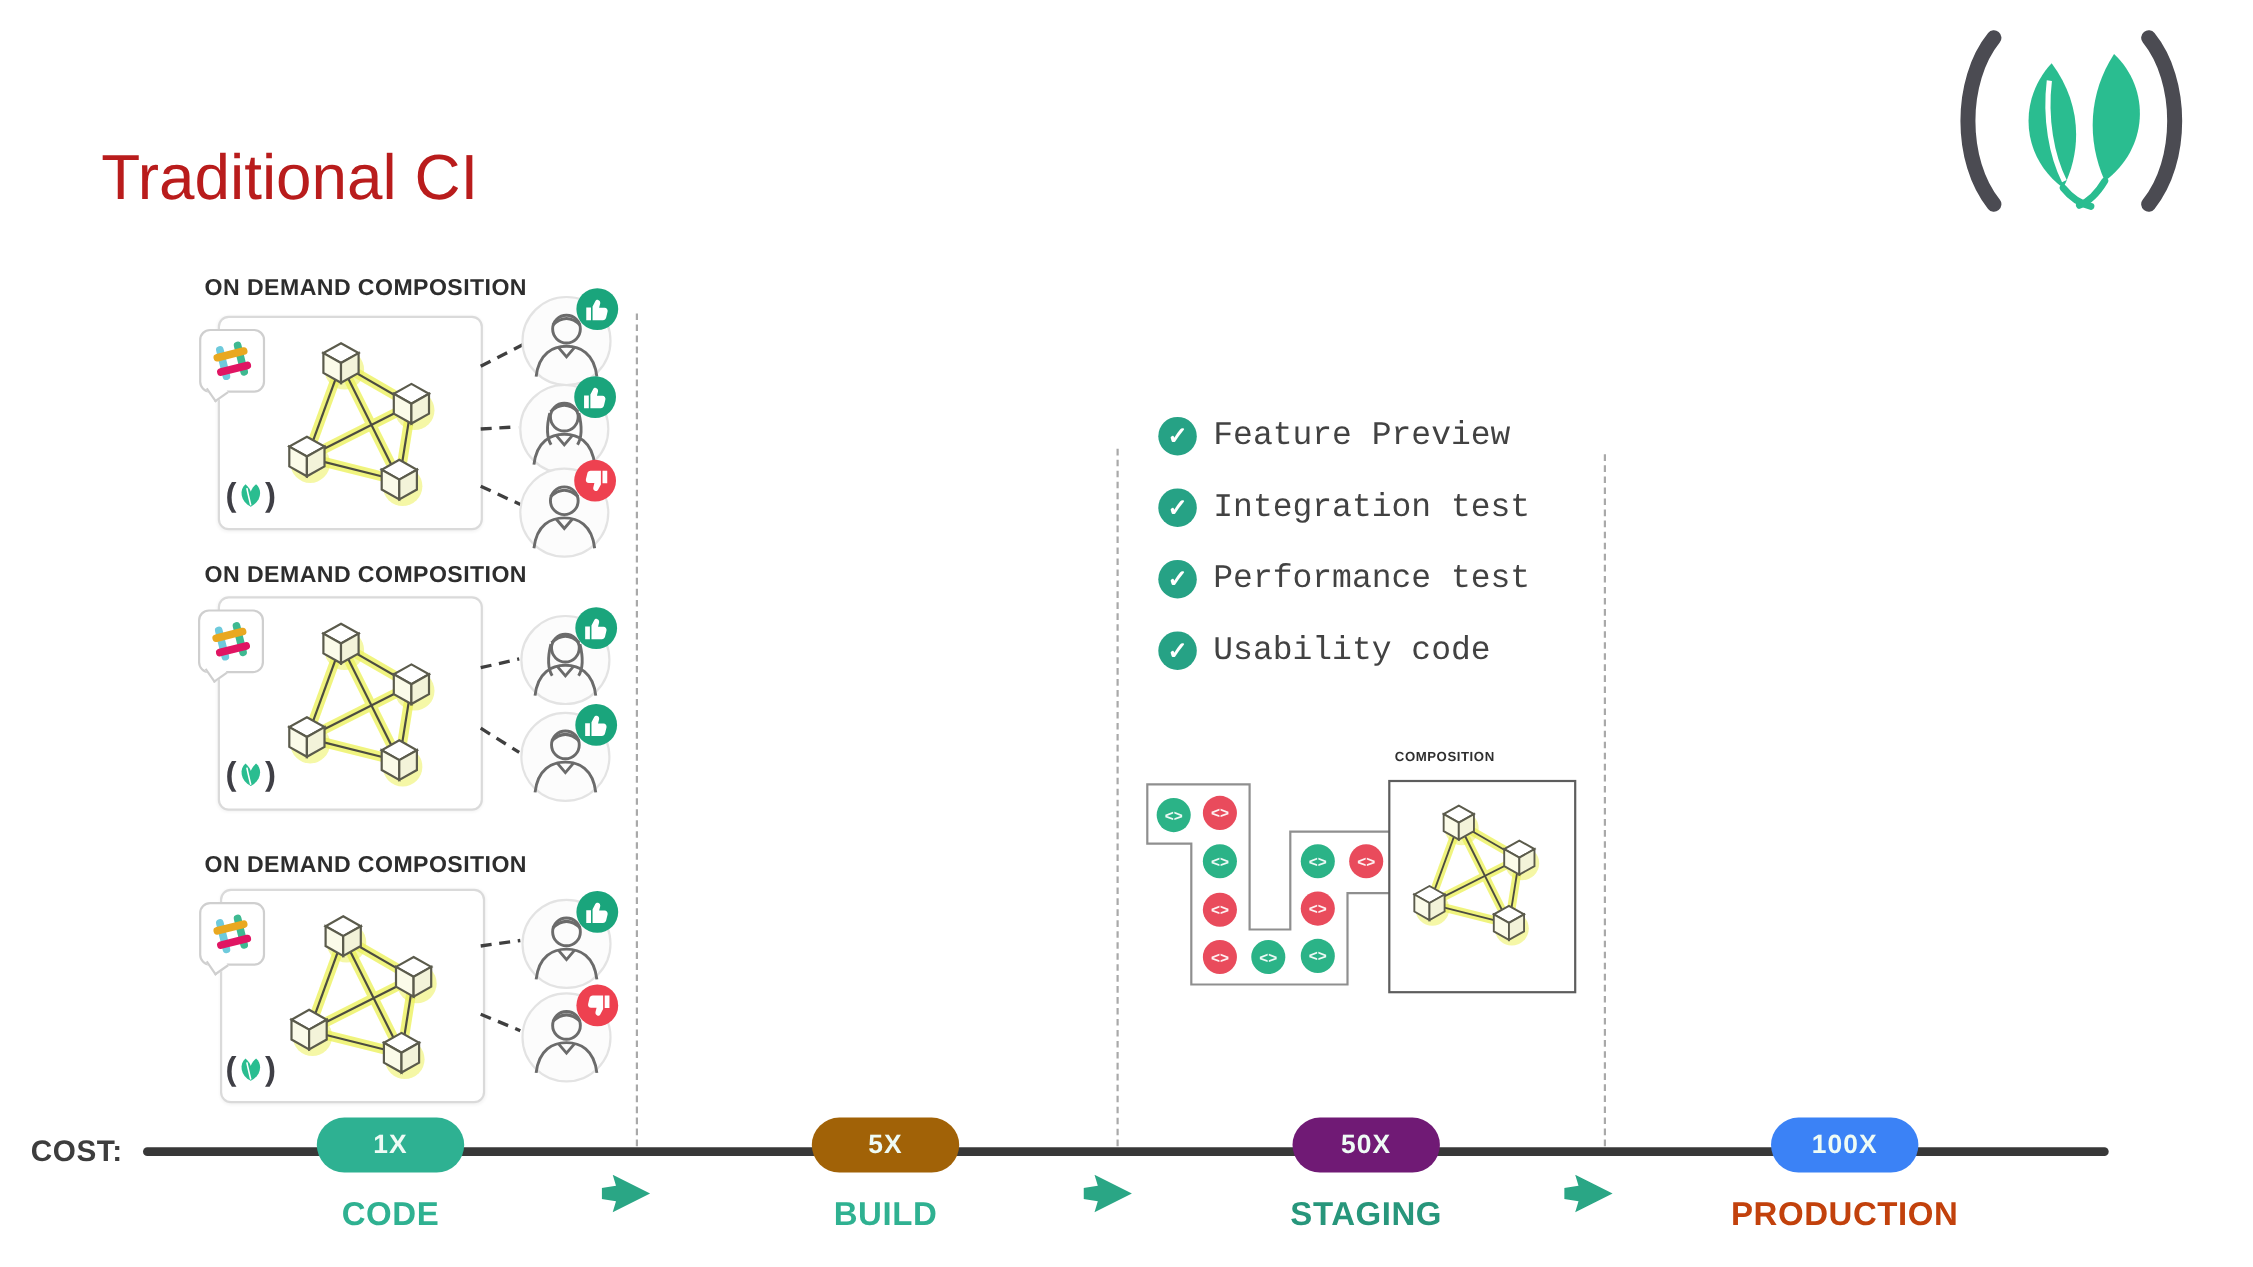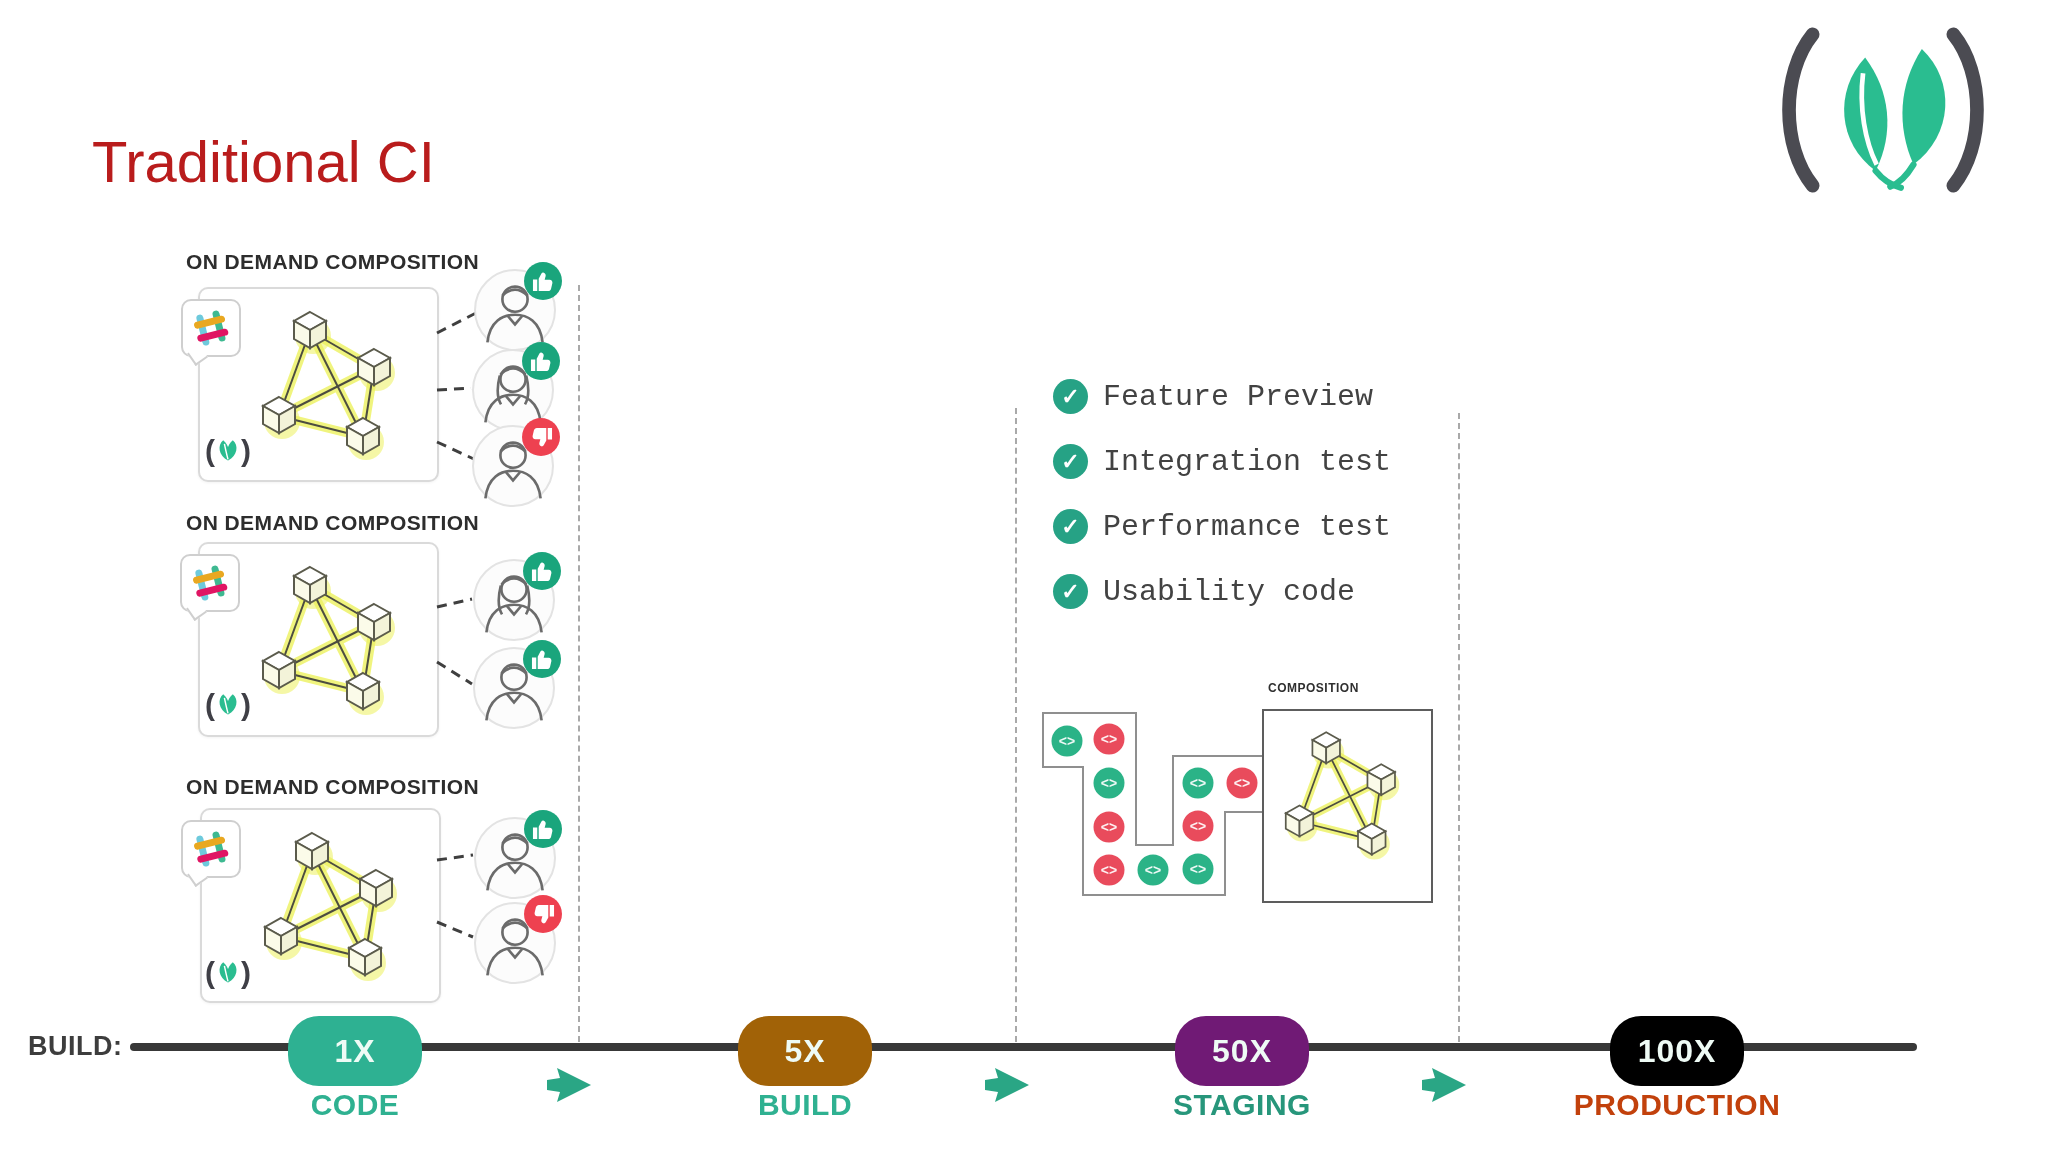--- a/index.html
+++ b/index.html
@@ -20,22 +20,22 @@
   .badge{position:absolute;right:-8px;top:-9px;width:38px;height:38px;border-radius:50%;
          display:flex;align-items:center;justify-content:center;}
   .sep{border-left:2px dashed #a9a9a9;width:0;}
   .check-row{display:flex;align-items:center;height:65px;gap:15px;}
   .check-dot{width:35px;height:35px;border-radius:50%;display:flex;align-items:center;justify-content:center;
              color:#fff;font-size:22px;font-weight:bold;}
   .check-text{font-size:30px;color:#424242;font-family:Liberation Mono, monospace;}
   .comp-label{font-size:12px;font-weight:bold;color:#2f2f2f;letter-spacing:.5px;}
   .cost{font-size:27px;font-weight:bold;color:#3d3d3d;letter-spacing:.5px;}
   .tl-line{height:8px;background:#383838;border-radius:4px;}
-  .pill{width:134px;height:70px;border-radius:31px;display:flex;align-items:center;justify-content:center;
-        color:#eefbf5;font-size:32px;font-weight:bold;letter-spacing:1px;}
+  .pill{width:134px;height:50px;border-radius:31px;display:flex;align-items:center;justify-content:center;
+        color:#eefbf5;font-size:24px;font-weight:bold;letter-spacing:1px;}
   .stage-name{width:260px;text-align:center;font-size:30px;font-weight:bold;letter-spacing:.5px;}
   .logo-word{width:232px;text-align:center;font-size:40px;letter-spacing:.5px;}
   .logo-word .b{font-weight:800;color:#47474f;}
   .logo-word .f{font-weight:700;font-style:italic;color:#2abd90;}
 </style>
 </head>
 <body>
 
 <div class="canvas">
 
@@ -323,27 +323,27 @@
       <g transform="translate(1153,870)">
         <circle r="15.5" fill="#2bb387"></circle>
         <text y="5" text-anchor="middle" font-size="14" font-weight="bold" fill="rgba(255,255,255,0.92)">&lt;&gt;</text>
       </g>
       <g transform="translate(1198,869)">
         <circle r="15.5" fill="#2bb387"></circle>
         <text y="5" text-anchor="middle" font-size="14" font-weight="bold" fill="rgba(255,255,255,0.92)">&lt;&gt;</text>
       </g>
     </svg>
 
-  <div class="abs cost" style="left:28px;top:1031px;">BUILD:</div>
+  <div class="abs cost" style="left:28px;top:1031px;">COST:</div>
   <div class="abs tl-line" style="left:130px;top:1043px;width:1787px;"></div>
 
   <div class="abs pill" style="left: 288px; top: 1016px; background: rgb(46, 177, 146);">1X</div>
   <div class="abs pill" style="left: 738px; top: 1016px; background: #a16207;">5X</div>
   <div class="abs pill" style="left: 1175px; top: 1016px; background: #701a75;">50X</div>
-  <div class="abs pill" style="left: 1610px; top: 1016px; background: #000000;">100X</div>
+  <div class="abs pill" style="left: 1610px; top: 1016px; background: #3b82f6;">100X</div>
 
   <div class="abs stage-name" style="left: 225px; top: 1088px; color: rgb(47, 177, 145);">CODE</div>
   <div class="abs stage-name" style="left: 675px; top: 1088px; color: rgb(47, 177, 145);">BUILD</div>
   <div class="abs stage-name" style="left: 1112px; top: 1088px; color: rgb(39, 150, 123);">STAGING</div>
   <div class="abs stage-name" style="left: 1547px; top: 1088px; color: #c2410c;">PRODUCTION</div>
 
   <svg class="abs stage-arrow" style="left:547px;top:1068px;" width="46" height="36" viewBox="0 0 46 36">
       <use href="#stage-arrow-shape" fill="#2aa685"></use>
     </svg>
   <svg class="abs stage-arrow" style="left:985px;top:1068px;" width="46" height="36" viewBox="0 0 46 36">

